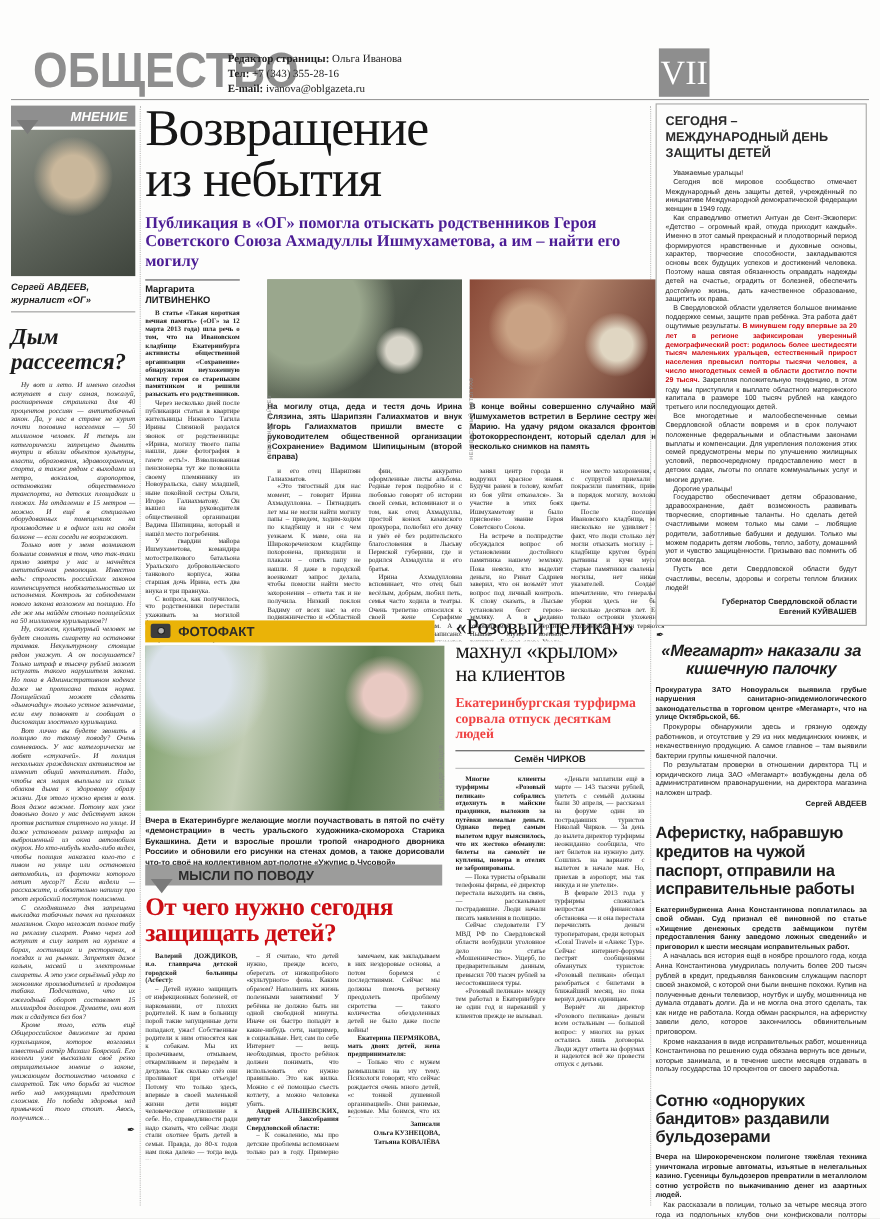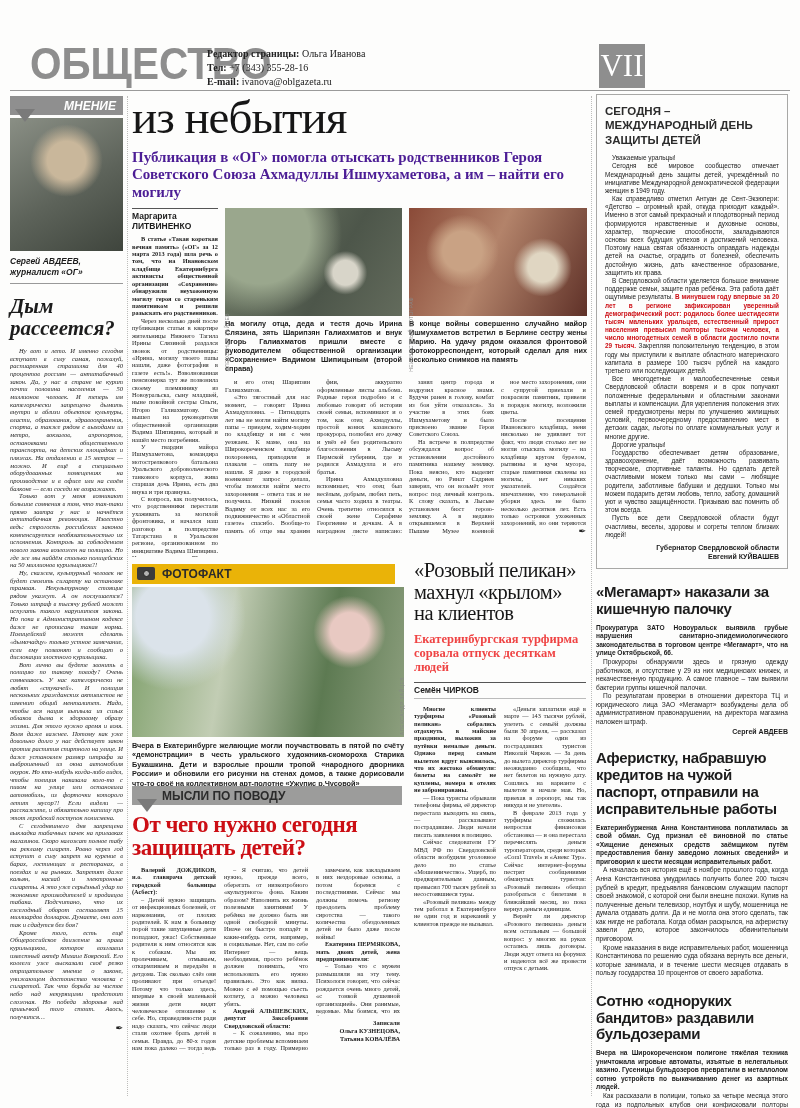--- a/index.html
+++ b/index.html
@@ -40,21 +40,21 @@
   .op-title{font-size:21px;font-weight:bold;line-height:1.02;margin:12px 0 8px;}
   .colbody{font-size:6.5px;line-height:1.18;text-align:justify;overflow:hidden;}
   .colbody p{margin:0;text-indent:9px;}
   .colbody p.bd{font-weight:bold;}
   .op-body{height:676px;}
   .endmark{font-family:"DejaVu Sans",sans-serif;font-size:9px;text-align:right;color:#222;}
   
   .ma{position:absolute;left:132px;top:94px;width:455px;}
   .ma-h1{font-size:47px;line-height:.98;letter-spacing:-1px;color:#161616;}
   .ma-sub{color:#4c1d95;font-weight:bold;font-size:15px;line-height:1.15;margin-top:9px;width:448px;}
-  .ma-body{display:flex;gap:7px;margin-top:7px;}
+  .ma-body{display:flex;gap:25px;margin-top:7px;}
   .ma-c1{width:86px;flex:none;}
   .ma-byline{border-top:1px solid #555;font-family:"Liberation Sans",sans-serif;font-weight:bold;
       font-size:8.5px;line-height:1.2;padding:2px 0 4px;}
   .ma-c1 .colbody{height:322px;font-size:6.3px;}
   .ma-right{width:362px;flex:none;}
   .ma-photos{display:flex;gap:7px;}
   .phbox{position:relative;}
   .photo1{width:177px;height:108px;
       background:radial-gradient(circle at 68% 60%,#d8d5c9 0 9%,rgba(0,0,0,0) 16%),
                  radial-gradient(circle at 20% 25%,#9aa78d 0 30%,rgba(0,0,0,0) 50%),
@@ -86,34 +86,34 @@
   .th-title{color:#cc0e14;font-weight:bold;font-size:23px;line-height:1.0;margin:8px 0 7px;letter-spacing:-.5px;}
   .th-cols{display:flex;gap:8px;height:188px;overflow:hidden;}
   .tcol{width:84px;flex:none;}
   .tcol .colbody{font-size:6.3px;}
   .signoff{font-family:"Liberation Serif",serif;font-size:6.3px;font-weight:bold;text-align:right;line-height:1.25;margin-top:3px;}
   
   .pel{position:absolute;left:414px;top:560px;width:172px;}
   .pel-h{font-size:20.5px;line-height:1.05;color:#161616;letter-spacing:-.5px;}
   .pel-sub{font-size:12.5px;font-weight:bold;line-height:1.15;margin-top:7px;color:#ef4444;}
   .pel-byline{border-top:1px solid #555;border-bottom:1px solid #bbb;font-family:"Liberation Sans",sans-serif;
-      font-weight:bold;font-size:8.5px;padding:2px 0 3px;margin-top:7px;}
+      font-weight:bold;font-size:8.5px;padding:2px 0 3px;margin-top:7px;text-align:center;}
   .pel-cols{display:flex;gap:8px;margin-top:6px;height:352px;overflow:hidden;}
   .pcol{width:82px;flex:none;}
   .pcol .colbody{font-size:6.3px;}
   
   .sb{position:absolute;left:596px;top:94px;width:192px;font-family:"Liberation Sans",sans-serif;}
   .letter{border:1px solid #a8a8a6;padding:9px 8px 7px;background:#fdfdfc;}
   .letter h3{margin:0 0 7px;font-size:11.5px;line-height:1.25;color:#2b2b2b;}
   .letter p{margin:0;font-size:6.4px;line-height:1.28;text-align:justify;text-indent:7px;}
   .letter .red{color:#cc0e14;font-weight:bold;}
   .sig{text-align:right;font-weight:bold;font-size:7px;line-height:1.3;margin-top:4px;}
   .sb-art{margin-top:15px;}
   .sb-art h3{margin:0 0 6px;font-size:15px;line-height:1.12;letter-spacing:-.3px;color:#1d1d1d;}
-  .sb-art h3.ctr{}
+  .sb-art h3.ctr{text-align:center;font-style:italic;}
   .sb-art .lead{font-weight:bold;font-size:6.6px;line-height:1.3;text-align:justify;margin:0;}
   .sb-art .colbody{font-size:6.6px;line-height:1.3;}
   .sb-art .colbody p{text-indent:7px;}
   .sb-byline{text-align:right;font-weight:bold;font-size:7px;margin-top:2px;}
 </style>
 </head>
 <body>
 
 <div class="page">
 
@@ -142,20 +142,21 @@
         <p>Ну, скажем, культурный человек не будет смолить сигарету на остановке трамвая. Некультурному стоящие рядом укажут. А он послушается? Только штраф в тысячу рублей может испугать такого нарушителя закона. Но пока в Административном кодексе даже не прописана такая норма. Полицейский может сделать «дымочадцу» только устное замечание, если ему позвонят и сообщат о дислокации злостного курильщика.</p>
         <p>Вот лично вы будете звонить в полицию по такому поводу? Очень сомневаюсь. У нас категорически не любят «стукачей». И полиция нескольких гражданских активистов не изменит общий менталитет. Надо, чтобы вся нация выплыла из сизых облаков дыма к здоровому образу жизни. Для этого нужно время и воля. Воля даже важнее. Потому как уже довольно долго у нас действует закон против распития спиртного на улице. И даже установлен размер штрафа за выброшенный из окна автомобиля окурок. Но кто-нибудь когда-либо видел, чтобы полиция наказала кого-то с пивом на улице или остановила автомобиль, из форточки которого летит мусор?! Если видели — расскажите, и обязательно напишу про этот геройский поступок полисмена.</p>
         <p>С сегодняшнего дня запрещена выкладка табачных пачек на прилавках магазинов. Скоро наложат полное табу на рекламу сигарет. Ровно через год вступит в силу запрет на курение в барах, гостиницах и ресторанах, в поездах и на рынках. Запретят даже кальян, насвай и электронные сигареты. А это уже серьёзный удар по экономике производителей и продавцов табака. Подсчитано, что их ежегодный оборот составляет 15 миллиардов долларов. Думаете, они вот так и сдадутся без боя?</p>
         <p>Кроме того, есть ещё Общероссийское движение за права курильщиков, которое возглавил известный актёр Михаил Боярский. Его коллеги уже высказали своё резко отрицательное мнение о законе, унижающем достоинство человека с сигаретой. Так что борьба за чистое небо над некурящими предстоит сложная. Но победа здоровья над привычкой того стоит. Авось, получится…</p>
       </div>
     <div class="endmark">✒</div>
   </div>
 
   <div class="ma">
     <div class="ma-h1">
+      <div>Возвращение</div>
       <div>из небытия</div>
     </div>
     <div class="ma-sub">Публикация в «ОГ» помогла отыскать родственников Героя Советского Союза Ахмадуллы Ишмухаметова, а им – найти его могилу</div>
     <div class="ma-body">
       <div class="ma-c1">
         <div class="ma-byline">Маргарита ЛИТВИНЕНКО</div>
         <div class="colbody">
             <p class="bd">В статье «Такая короткая вечная память» («ОГ» за 12 марта 2013 года) шла речь о том, что на Ивановском кладбище Екатеринбурга активисты общественной организации «Сохранение» обнаружили неухоженную могилу героя со стареньким памятником и решили разыскать его родственников.</p>
             <p>Через несколько дней после публикации статьи в квартире жительницы Нижнего Тагила Ирины Слязиной раздался звонок от родственницы: «Ирина, могилу твоего папы нашли, даже фотография в газете есть!». Взволнованная пенсионерка тут же позвонила своему племяннику из Новоуральска, сыну младшей, ныне покойной сестры Ольги, Игорю Галиахматову. Он вышел на руководителя общественной организации Вадима Шипицина, который и нашёл место погребения.</p>
             <p>У гвардии майора Ишмухаметова, командира мотострелкового батальона Уральского добровольческого танкового корпуса, жива старшая дочь Ирина, есть два внука и три правнука.</p>

